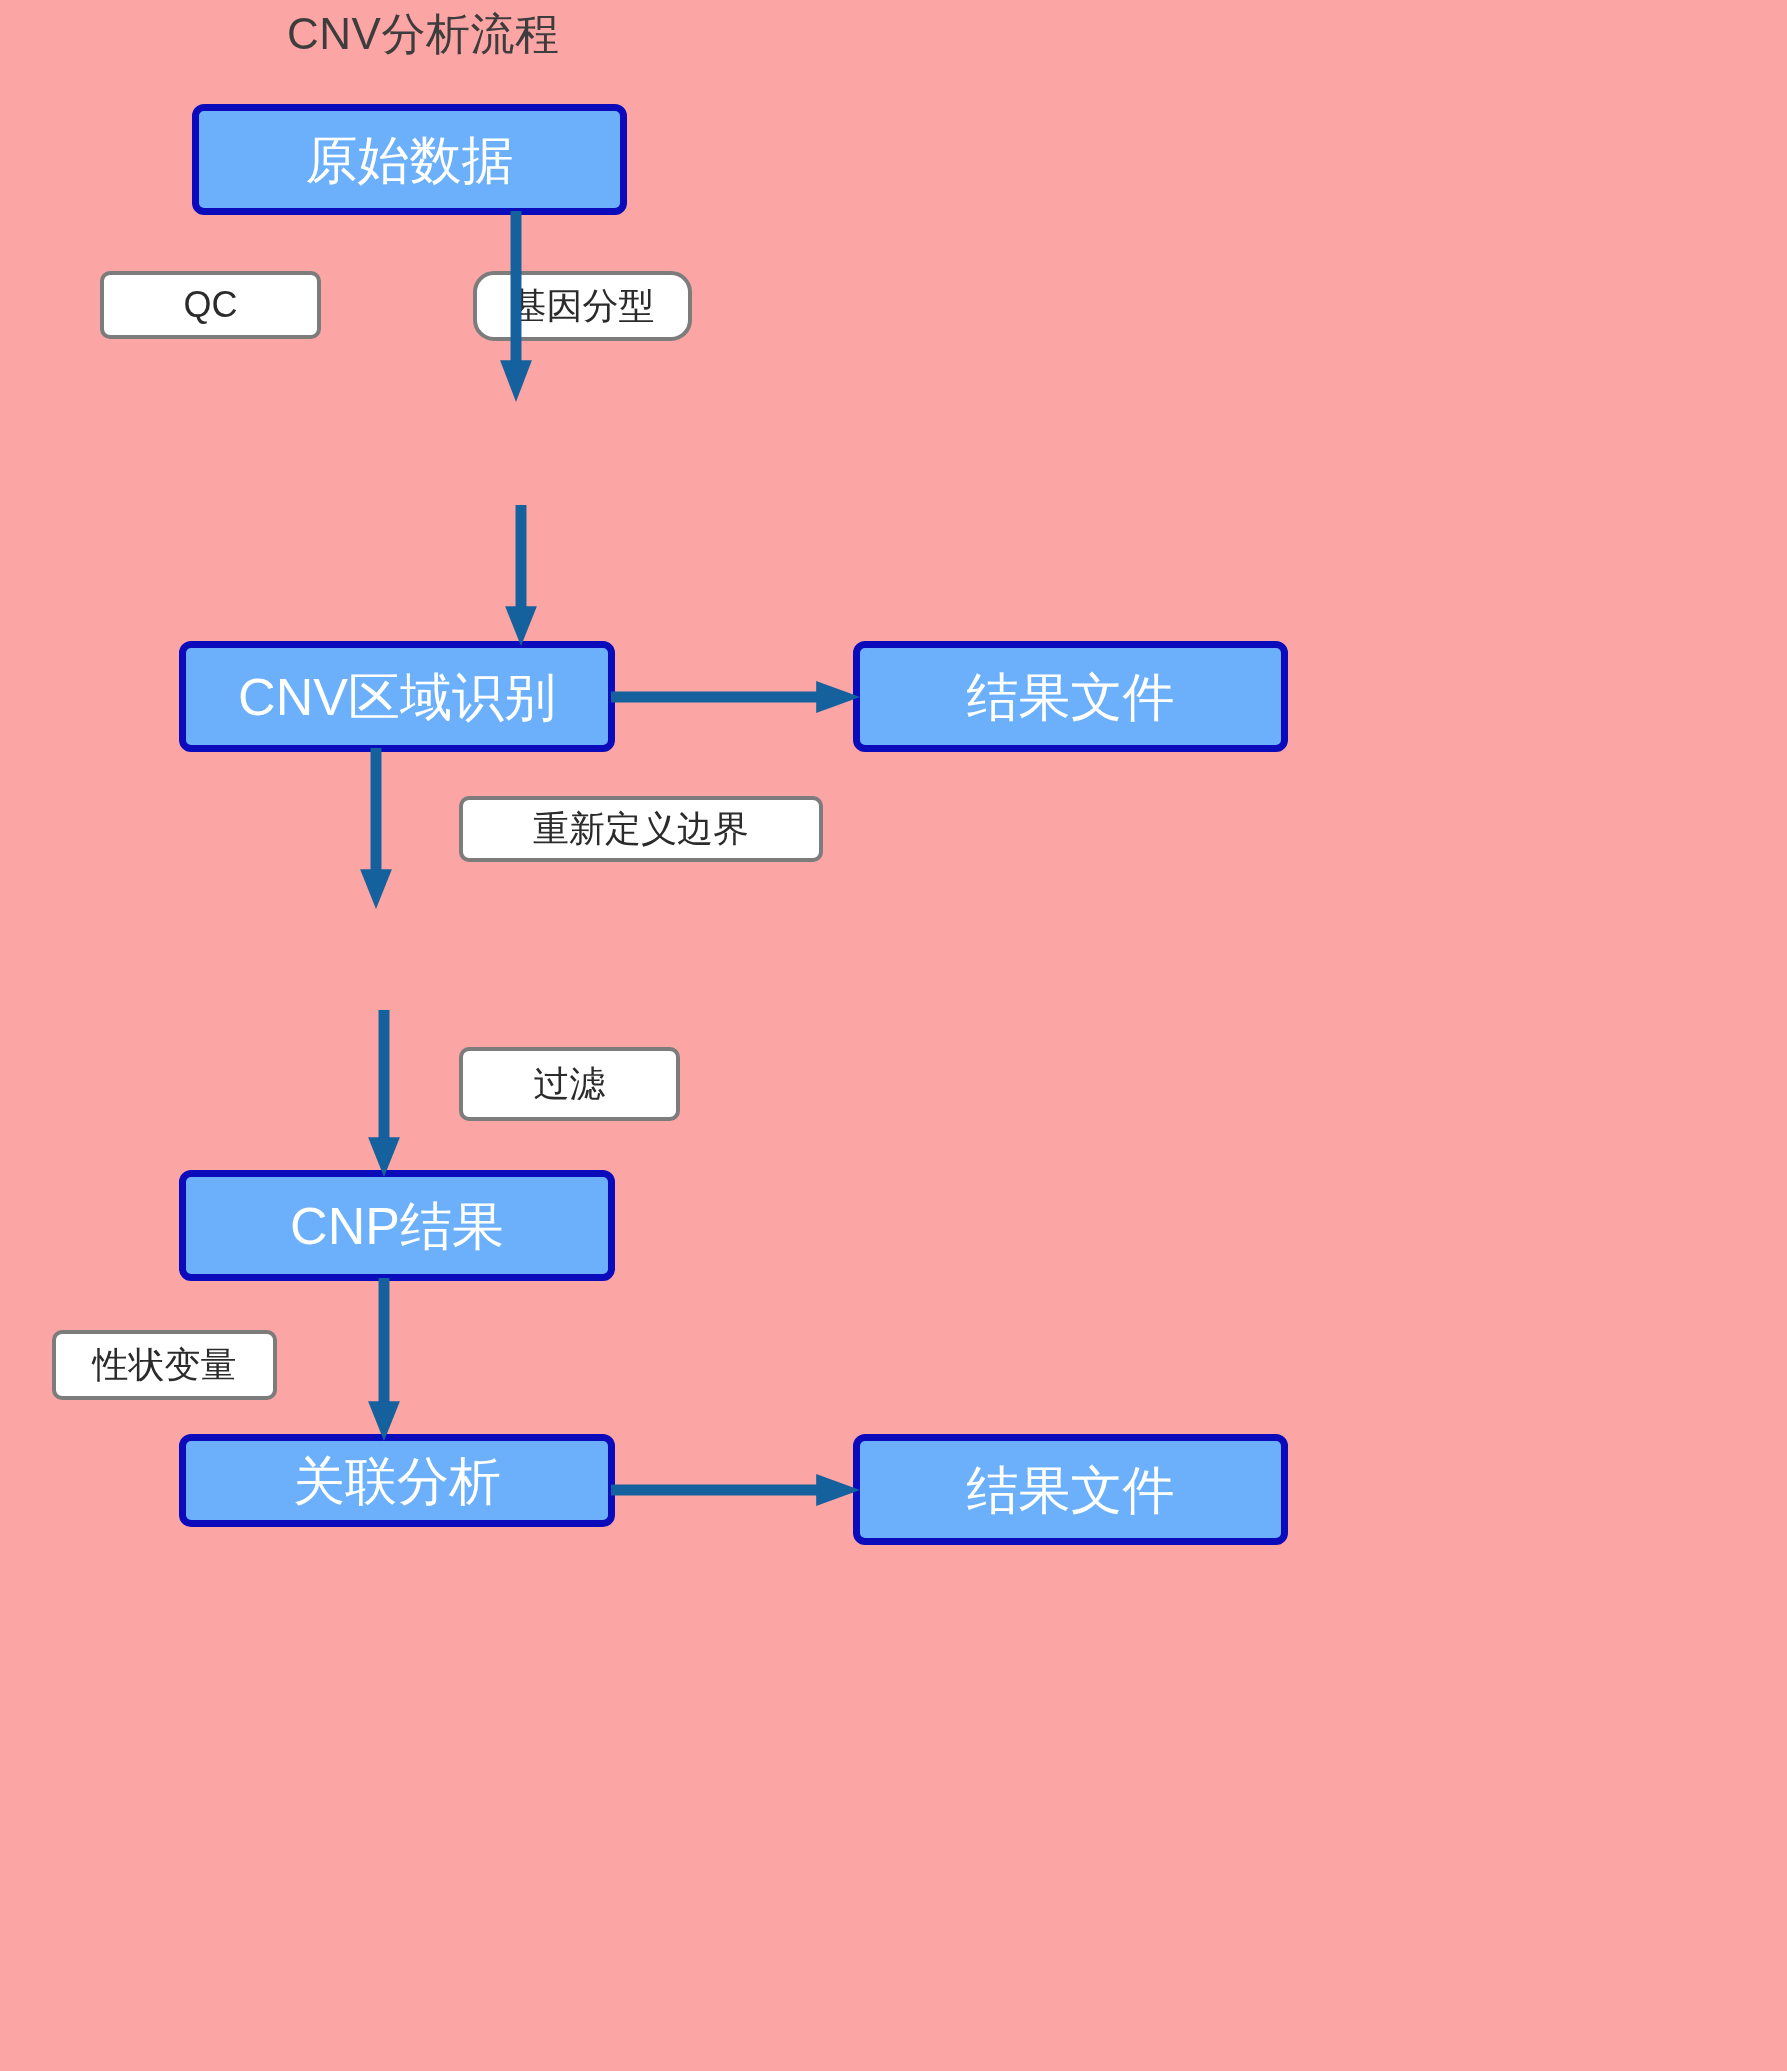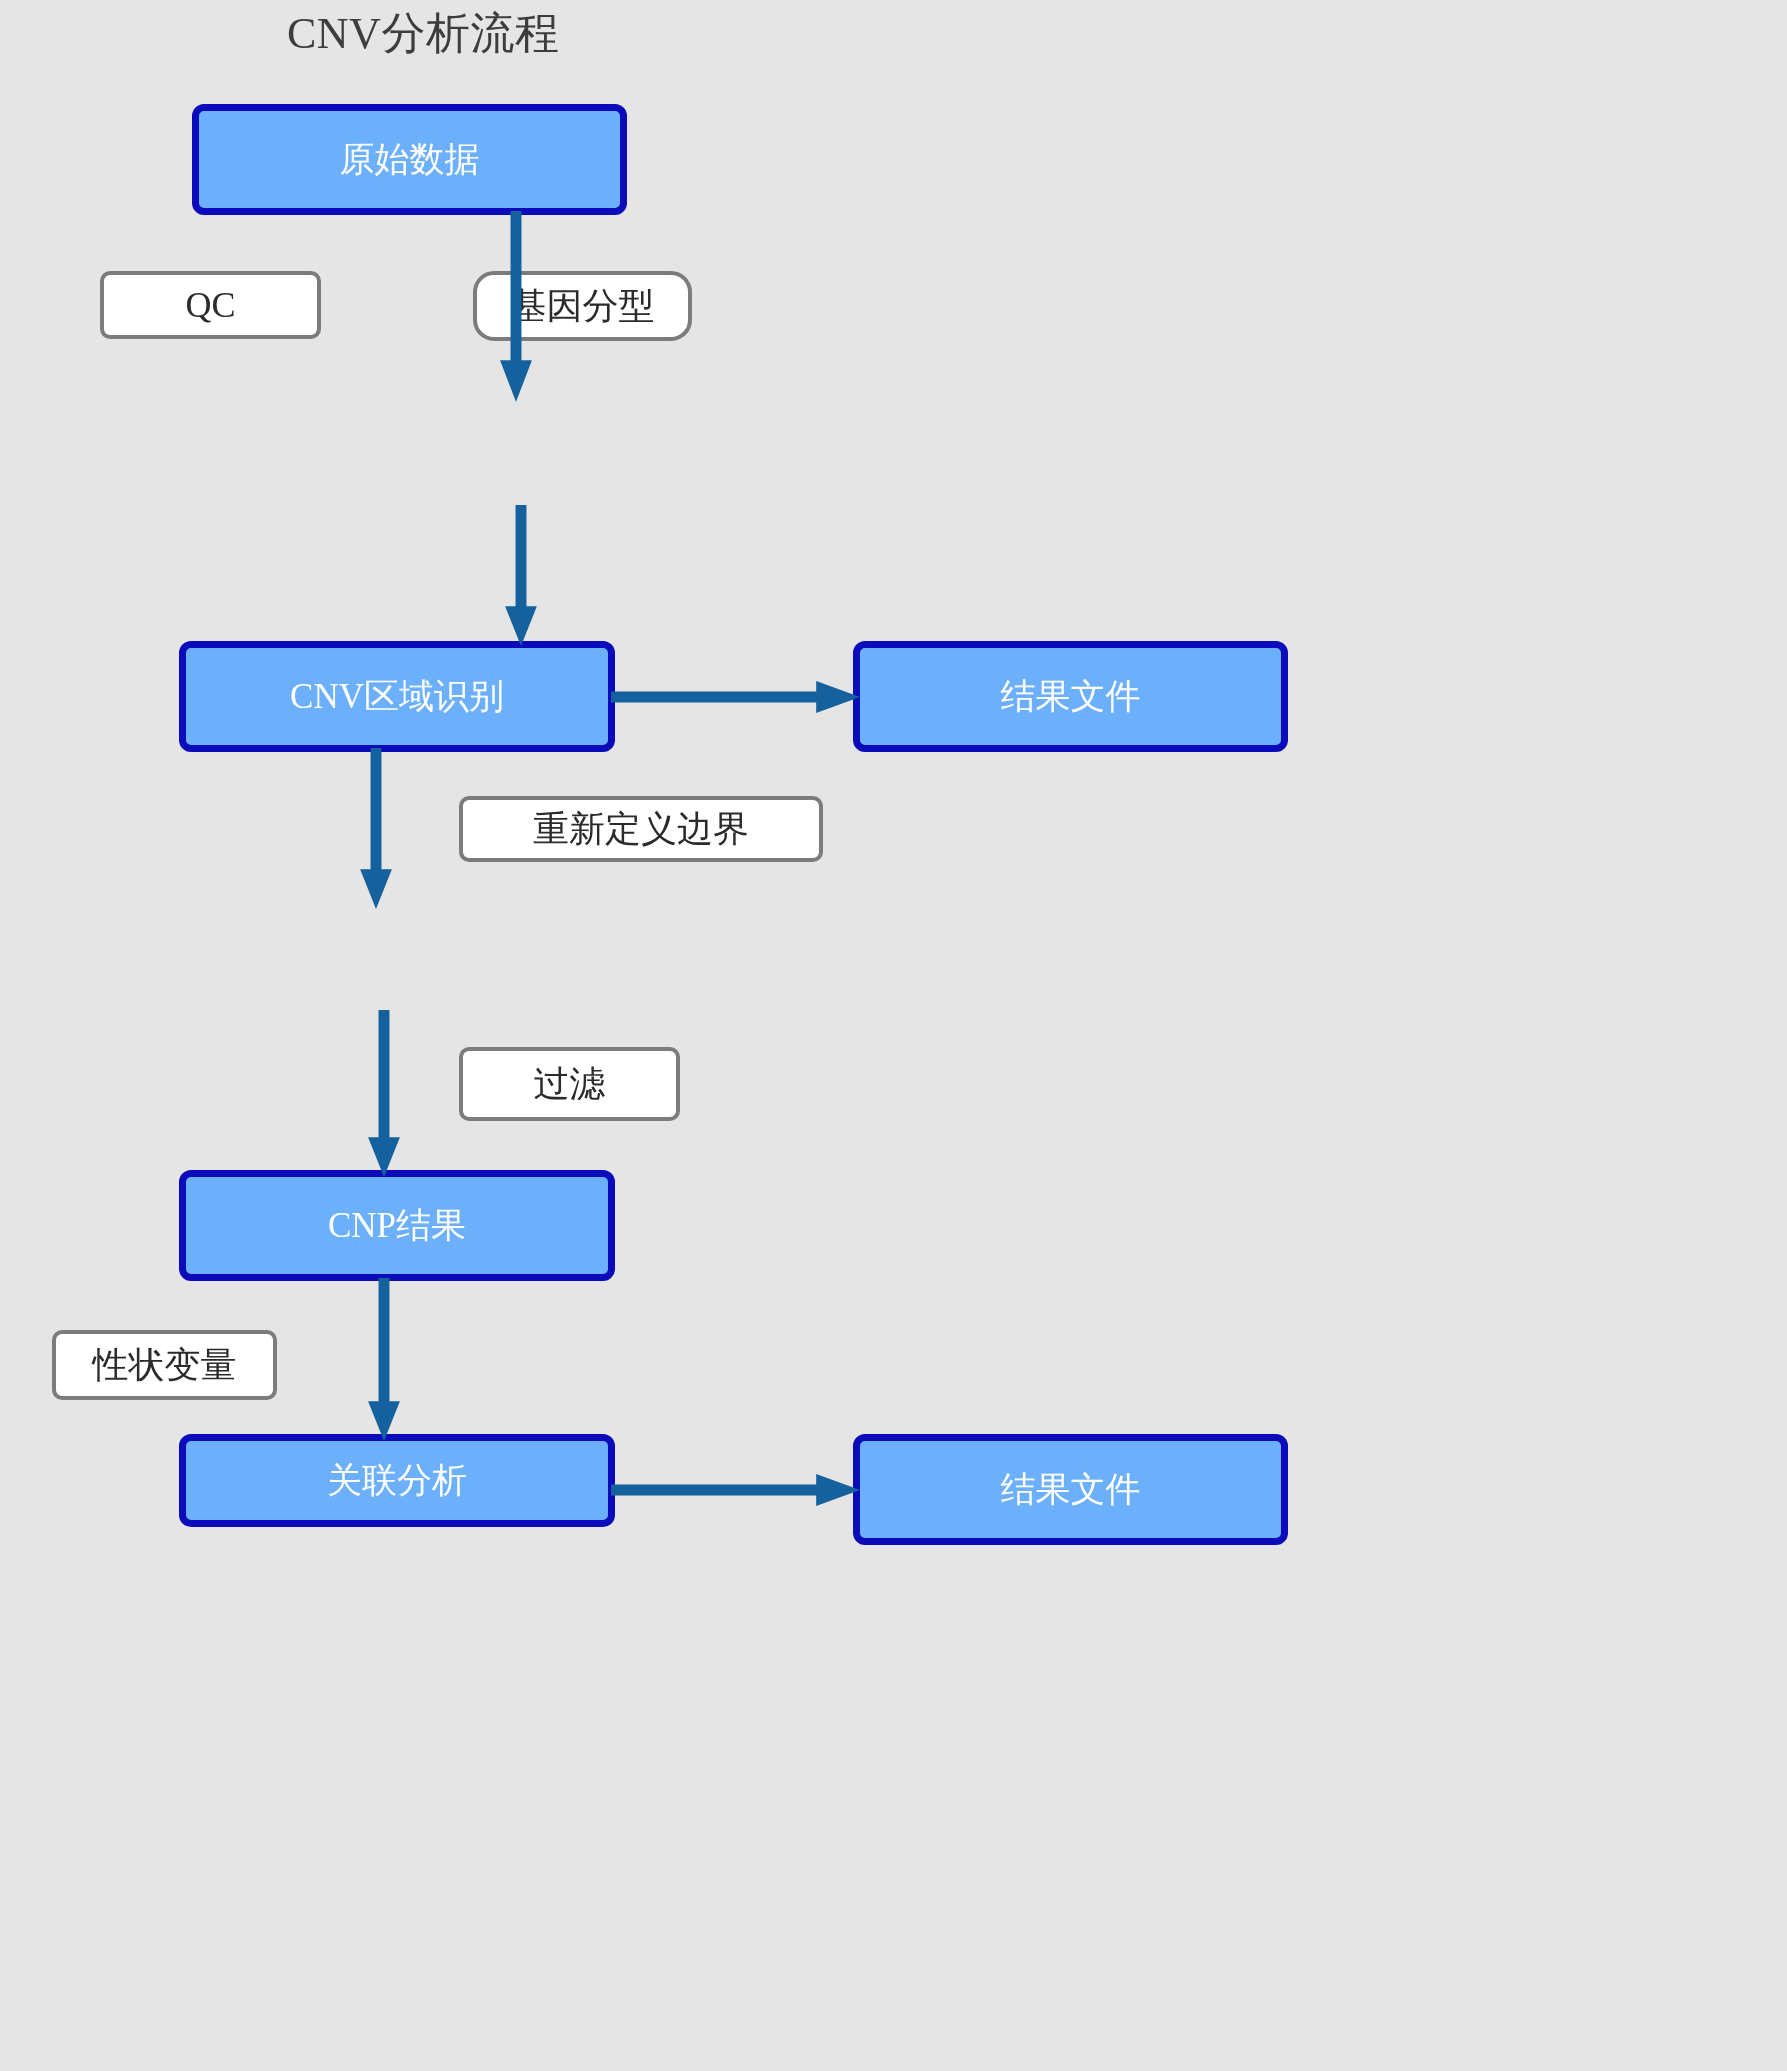--- a/index.html
+++ b/index.html
@@ -8,23 +8,22 @@
     padding: 0;
     background: #000000;
   }
   body {
     font-family: "Liberation Sans", "DejaVu Sans", sans-serif;
   }
   #canvas {
     position: relative;
     width: 1787px;
     height: 2072px;
-    background: #e5e5e5;
+    background: #fca5a5;
     overflow: hidden;
-    font-family: Liberation Serif, serif;
   }
   .title {
     position: absolute;
     left: 287px;
     top: 8px;
     font-size: 44px;
     line-height: 52px;
     color: #3d3d3d;
     letter-spacing: 0.5px;
     white-space: nowrap;
@@ -33,21 +32,21 @@
   .node {
     position: absolute;
     box-sizing: border-box;
     background: #6cb0fb;
     border: 7px solid #0b0bbb;
     border-radius: 12px;
     display: flex;
     align-items: center;
     justify-content: center;
     color: #ffffff;
-    font-size: 35px;
+    font-size: 52px;
     line-height: 1;
     text-align: center;
     white-space: nowrap;
   }
   
   .edge-label {
     position: absolute;
     box-sizing: border-box;
     background: #ffffff;
     border: 4px solid #7c7c7c;

